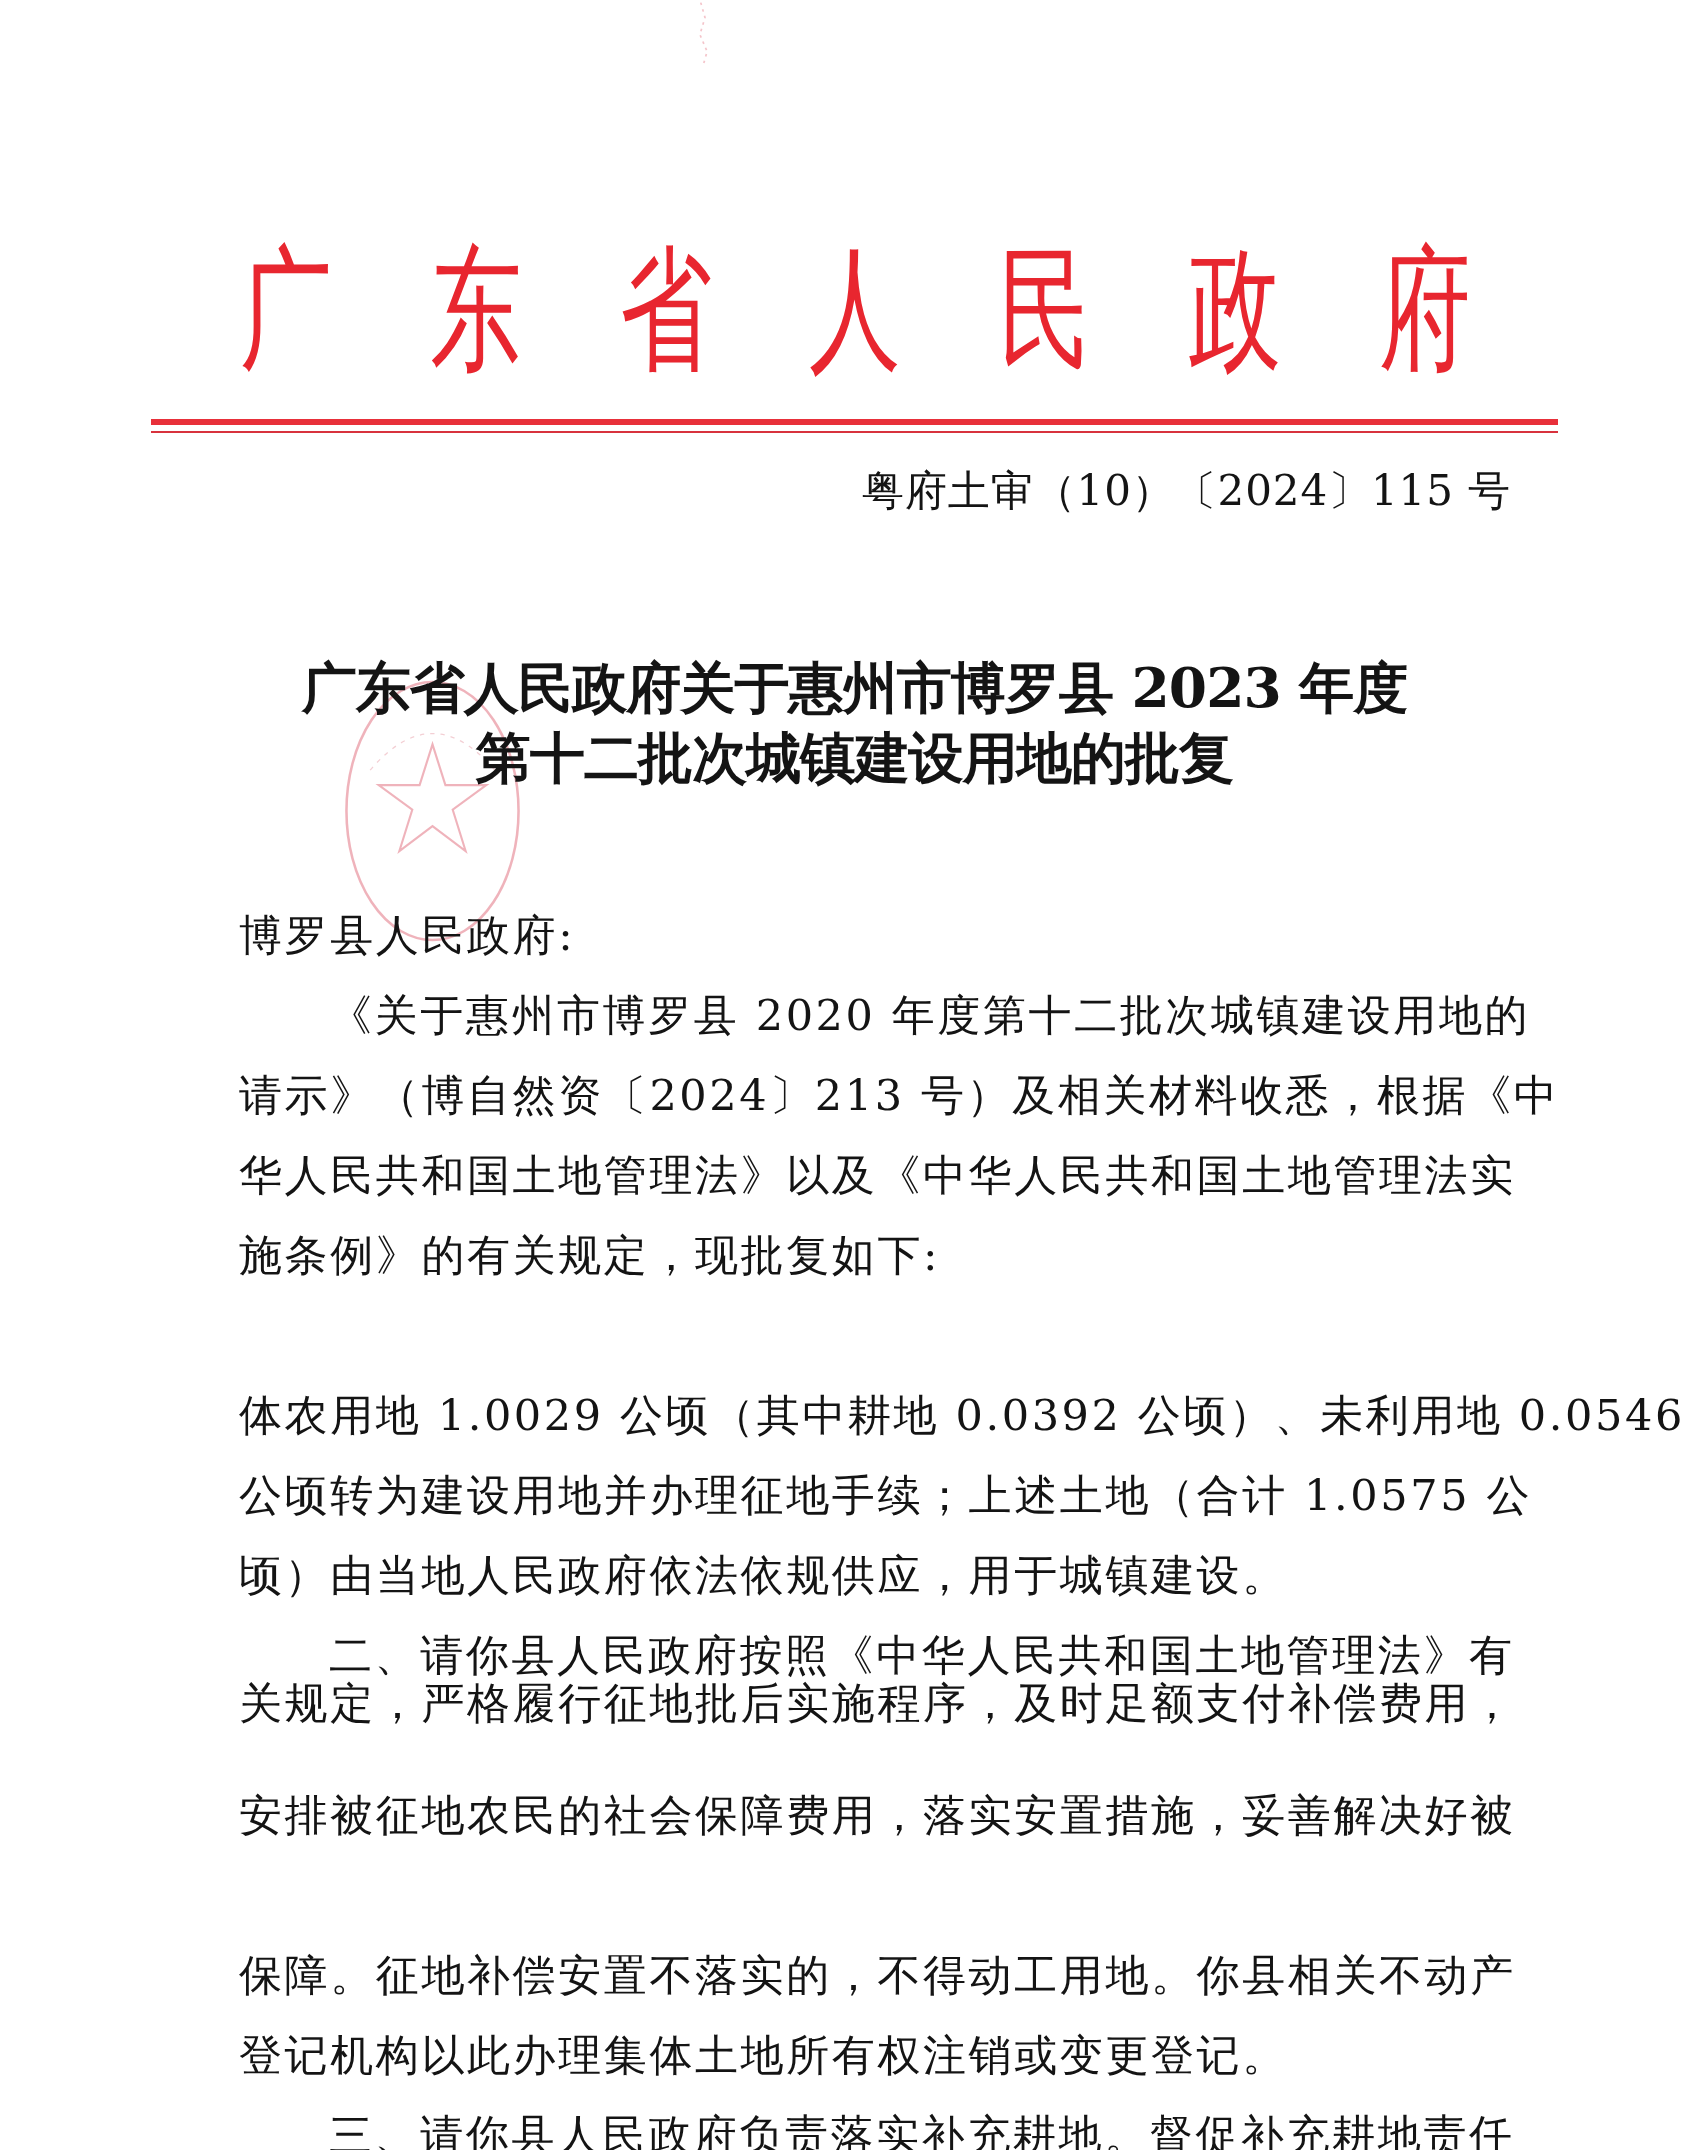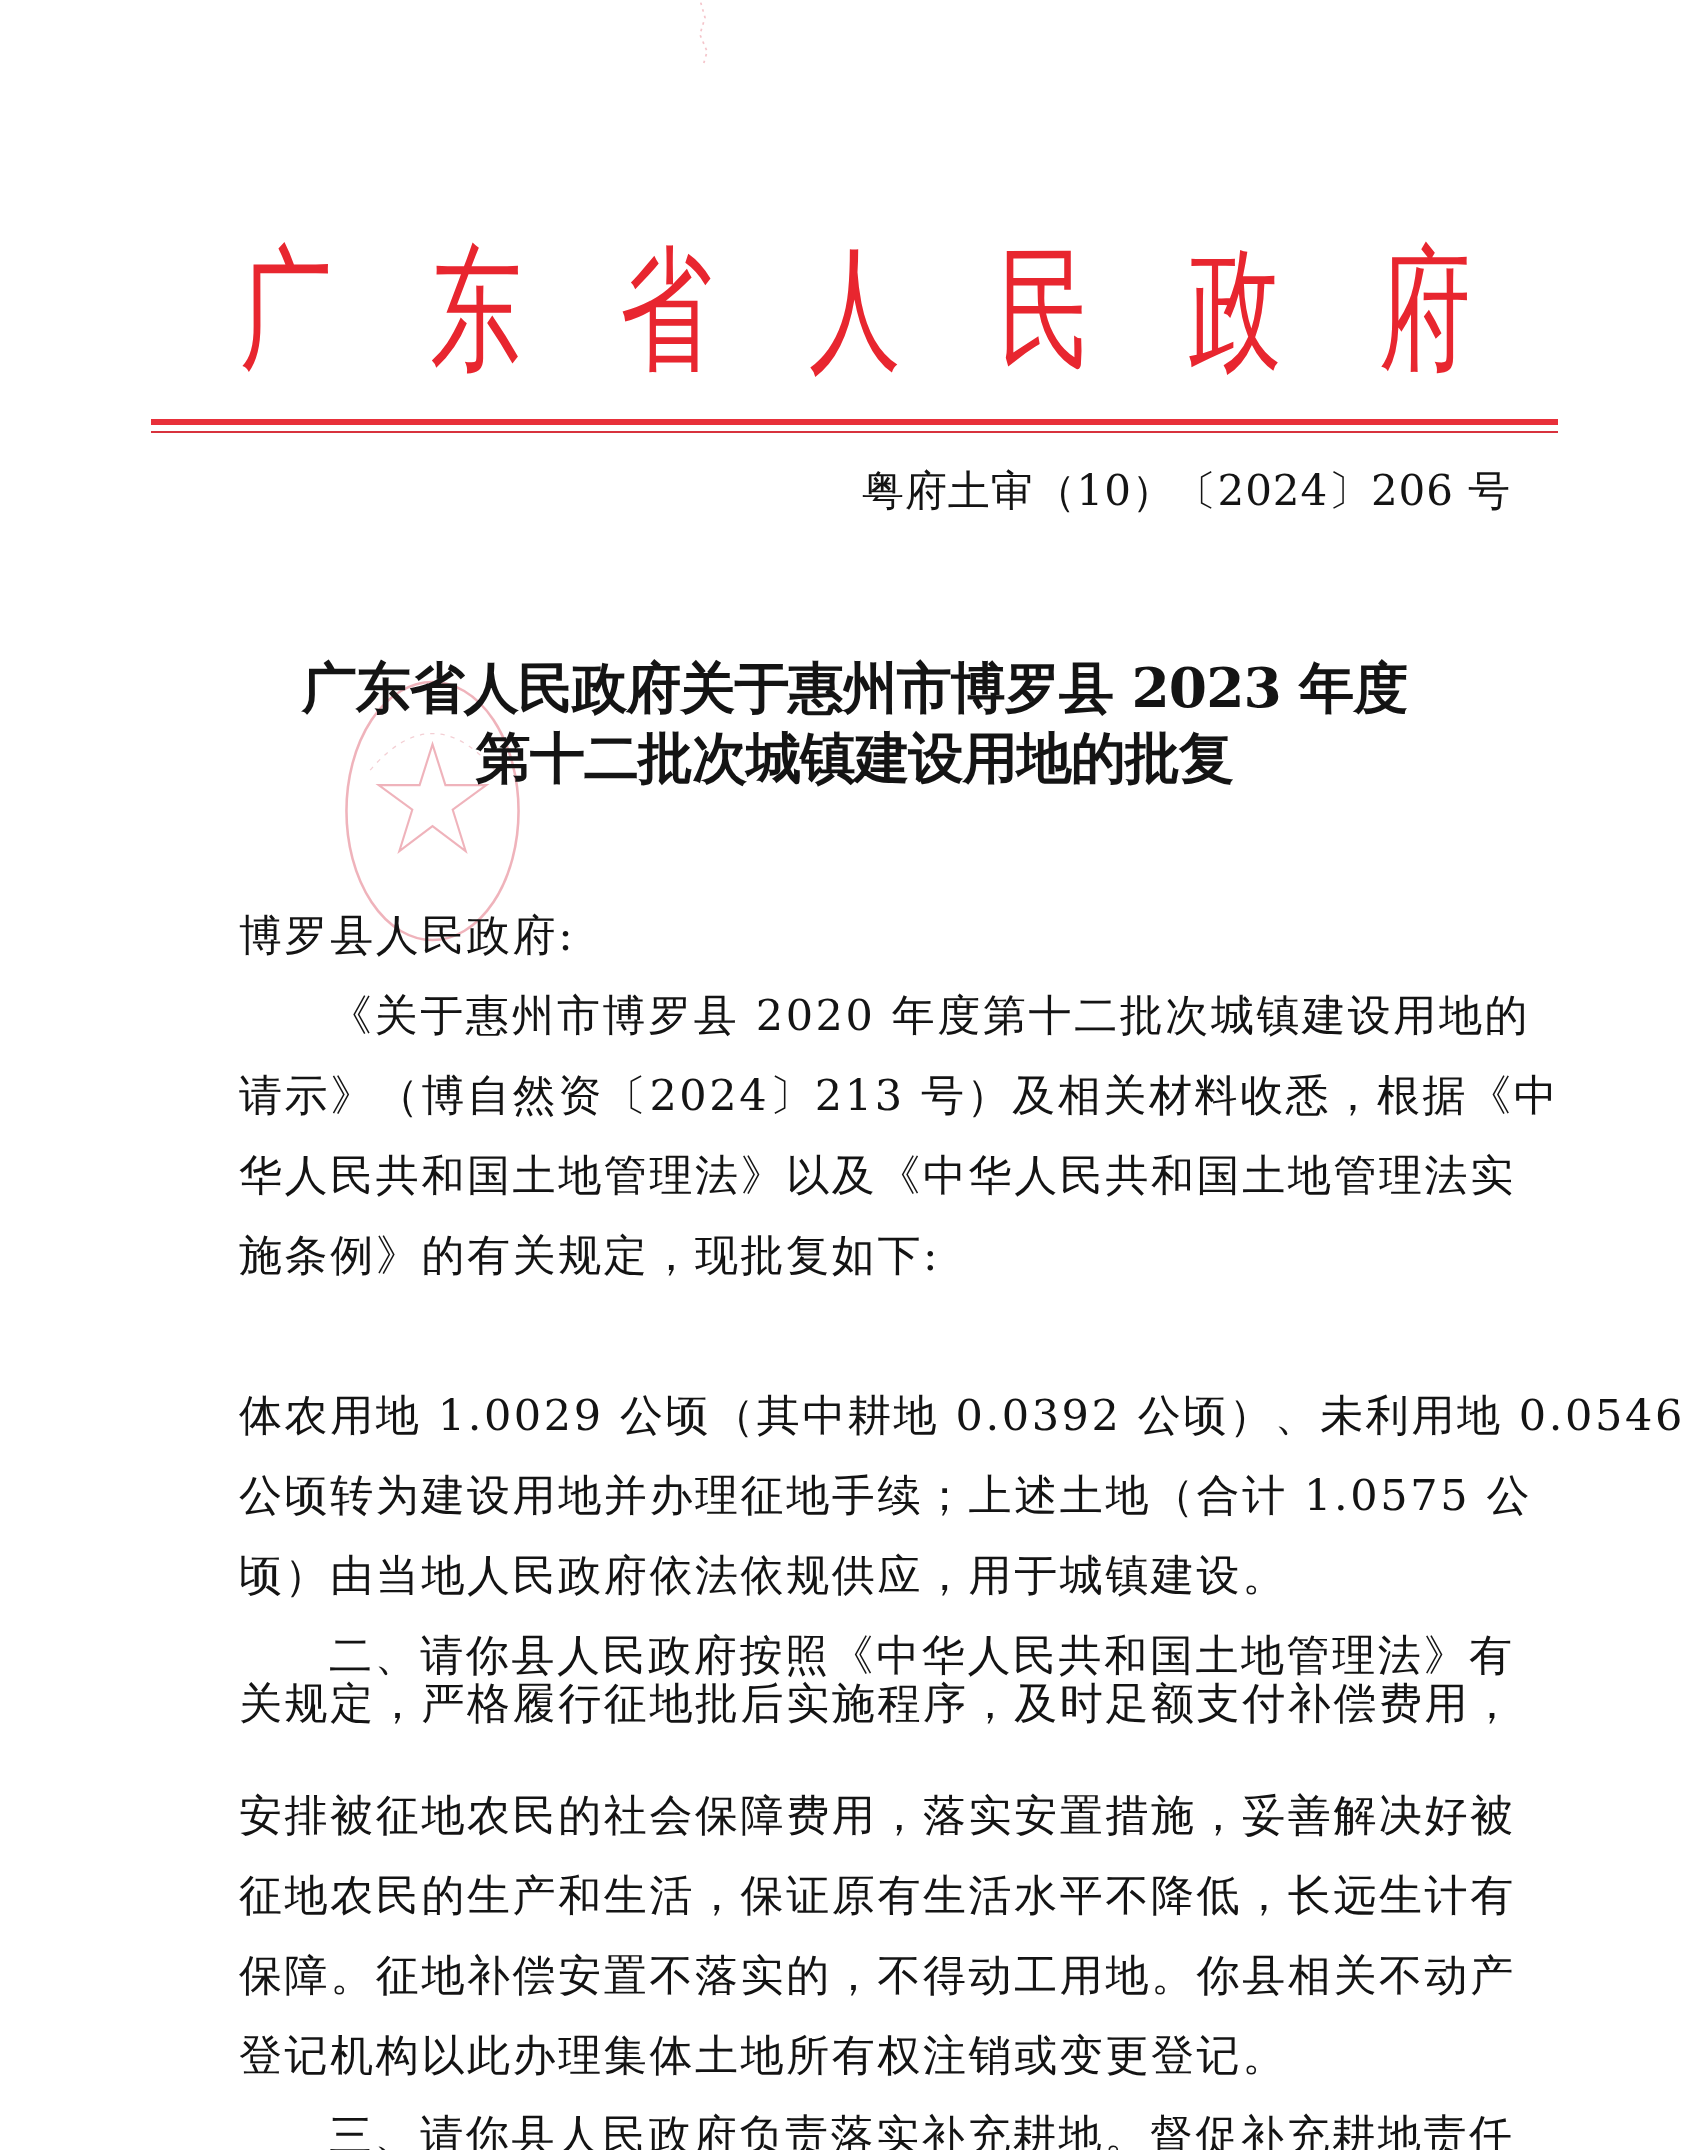--- a/index.html
+++ b/index.html
@@ -124,21 +124,21 @@
     <span class="masthead-char">省</span>
     <span class="masthead-char">人</span>
     <span class="masthead-char">民</span>
     <span class="masthead-char">政</span>
     <span class="masthead-char">府</span>
   </div>
 
   <div class="rule-thick" style="left:151px; top:419px; width:1407px; height:6px;"></div>
   <div class="rule-thin" style="left:151px; top:431px; width:1407px; height:2.2px;"></div>
 
-  <div class="doc-number">粤府土审（10）〔2024〕206 号</div>
+  <div class="doc-number">粤府土审（10）〔2024〕115 号</div>
 
   <svg class="seal" viewBox="0 0 430 650">
     <ellipse cx="215" cy="325" rx="200" ry="300" fill="none" stroke="#e06a7a" stroke-width="6"></ellipse>
     <polygon points="215,170 245,265 340,265 262,322 292,418 215,360 138,418 168,322 90,265 185,265" fill="none" stroke="#e06a7a" stroke-width="5"></polygon>
     <path d="M70 230 Q215 60 360 230" fill="none" stroke="#e8a0aa" stroke-width="3" stroke-dasharray="10 14"></path>
   </svg>
 
   <div class="title" style="top:639px;margin-top:16px;">广东省人民政府关于惠州市博罗县 2023 年度</div>
   <div class="title" style="top:725px;">第十二批次城镇建设用地的批复</div>
 
@@ -149,20 +149,19 @@
   <div class="body-text" style="top:1135px;">华人民共和国土地管理法》以及《中华人民共和国土地管理法实</div>
   <div class="body-text last" style="top:1215px;">施条例》的有关规定，现批复如下:</div>
 
   <div class="body-text" style="top:1375px;">体农用地 1.0029 公顷（其中耕地 0.0392 公顷）、未利用地 0.0546</div>
   <div class="body-text" style="top:1455px;">公顷转为建设用地并办理征地手续；上述土地（合计 1.0575 公</div>
   <div class="body-text last" style="top:1535px;">顷）由当地人民政府依法依规供应，用于城镇建设。</div>
 
   <div class="body-text indent" style="top:1615px;">二、请你县人民政府按照《中华人民共和国土地管理法》有</div>
   <div class="body-text" style="top:1663px;">关规定，严格履行征地批后实施程序，及时足额支付补偿费用，</div>
   <div class="body-text" style="top:1775px;">安排被征地农民的社会保障费用，落实安置措施，妥善解决好被</div>
-  <div class="body-text" style="top:1855px;">征地农民的生产和生活，保证原有生活水平不降低，长远生计有</div>
   <div class="body-text" style="top:1935px;">保障。征地补偿安置不落实的，不得动工用地。你县相关不动产</div>
   <div class="body-text last" style="top:2015px;">登记机构以此办理集体土地所有权注销或变更登记。</div>
 
   <div class="body-text indent" style="top:2095px;">三、请你县人民政府负责落实补充耕地。督促补充耕地责任</div>
 
 </div>
 
 
 </body></html>

